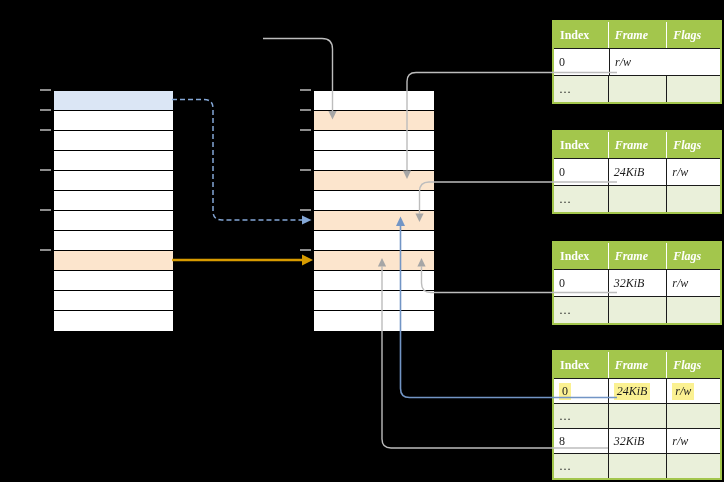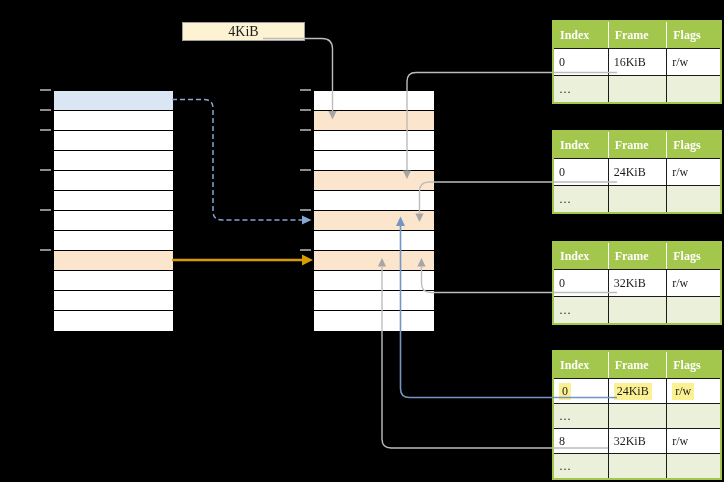--- a/index.html
+++ b/index.html
@@ -24,21 +24,21 @@
   
   .pt{position:absolute;left:552px;width:170px;border:2px solid #a3c64c;background:#fff;box-sizing:border-box;}
   #pt0{top:20px;} #pt1{top:130px;} #pt2{top:241px;} #pt3{top:350px;}
   .pt-row{display:flex;height:26px;}
   .pt-row + .pt-row{border-top:1px solid #1b1b1b;}
   .pt-sm .pt-row{height:24px;}
   .pt-sm .pt-head{height:26px;}
   .pt-cell{box-sizing:border-box;overflow:hidden;white-space:nowrap;
     font-size:12px;color:#1b1b1b;padding-left:5px;display:flex;align-items:center;}
   .pt-cell.c0{width:55px;} .pt-cell.c1{width:60px;} .pt-cell.c2{width:55px;}
-  .pt-cell.c1,.pt-cell.c2{border-left:1px solid #1b1b1b;}
+  .pt-cell.c1,.pt-cell.c2{border-left:1px solid #1b1b1b;font-style:italic;}
   .pt-head .pt-cell{font-weight:bold;color:#fff;padding-left:6px;}
   .pt-head .pt-cell.c1,.pt-head .pt-cell.c2{border-left:1px solid #fff;}
   .cell-text{display:inline-block;}
   .cell-text.hl{padding:1px 3px;}
   
   #overlay{position:absolute;left:0;top:0;pointer-events:none;}
 </style>
 </head>
 <body>
 
@@ -82,34 +82,30 @@
       <div class="tick" style="left: 40px; top: 129px; background: rgb(140, 140, 140);"></div>
       <div class="tick" style="left: 300px; top: 129px; background: rgb(140, 140, 140);"></div>
       <div class="tick" style="left: 40px; top: 169px; background: rgb(140, 140, 140);"></div>
       <div class="tick" style="left: 300px; top: 169px; background: rgb(140, 140, 140);"></div>
       <div class="tick" style="left: 40px; top: 209px; background: rgb(140, 140, 140);"></div>
       <div class="tick" style="left: 300px; top: 209px; background: rgb(140, 140, 140);"></div>
       <div class="tick" style="left: 40px; top: 249px; background: rgb(140, 140, 140);"></div>
       <div class="tick" style="left: 300px; top: 249px; background: rgb(140, 140, 140);"></div>
     </div>
 
-  <div class="psize" style="background: rgb(253, 243, 210);">4KiB</div>
 
   <div id="pt0" class="pt" style="border-color: rgb(163, 198, 76);">
       <div class="pt-row pt-head" style="background: rgb(163, 198, 76);">
         <div class="pt-cell c0">Index</div>
         <div class="pt-cell c1">Frame</div>
         <div class="pt-cell c2">Flags</div>
       </div>
       <div class="pt-row">
         <div class="pt-cell c0">
           <span class="cell-text">0</span>
-        </div>
-        <div class="pt-cell c1">
-          <span class="cell-text">16KiB</span>
         </div>
         <div class="pt-cell c2">
           <span class="cell-text">r/w</span>
         </div>
       </div>
       <div class="pt-row" style="background: rgb(234, 240, 218);">
         <div class="pt-cell c0">
           <span class="cell-text">…</span>
         </div>
         <div class="pt-cell c1">

